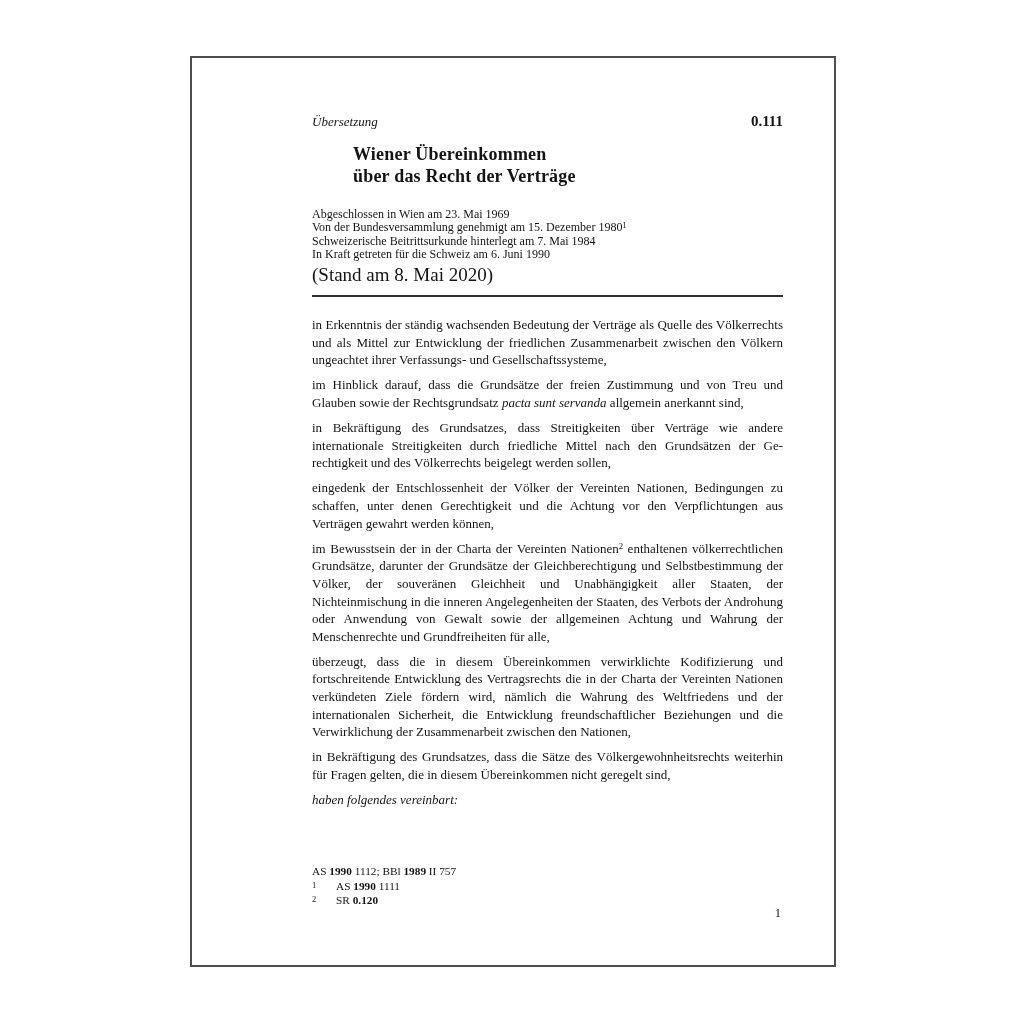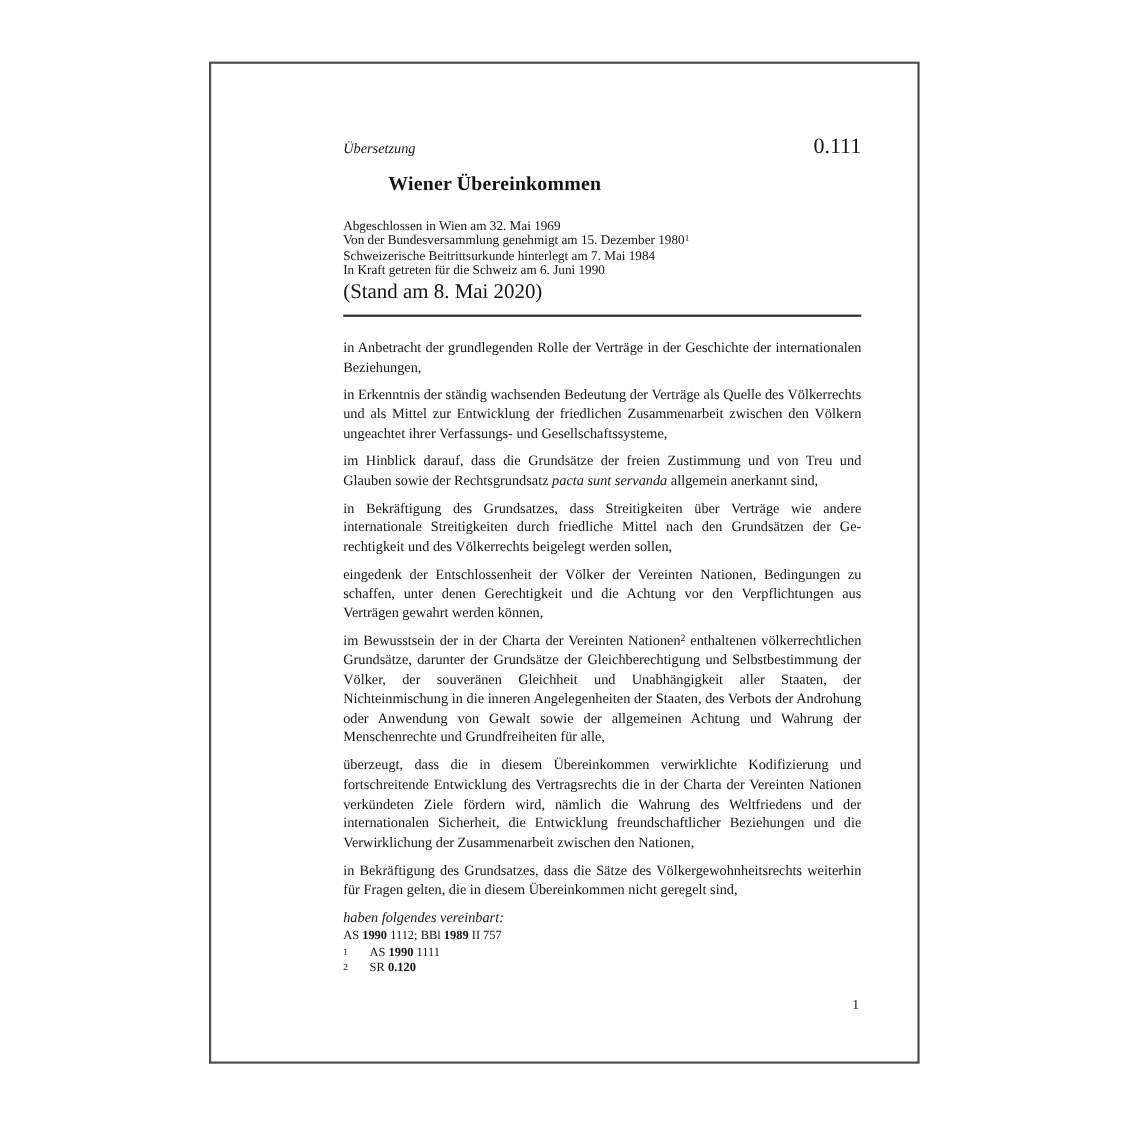--- a/index.html
+++ b/index.html
@@ -27,24 +27,23 @@
     display: flex;
     justify-content: space-between;
     align-items: baseline;
   }
   .translation-label {
     font-style: italic;
     font-size: 13px;
     line-height: 16px;
   }
   .sr-number {
-    font-weight: normal;
-    font-size: 20px;
+    font-weight: bold;
+    font-size: 15px;
     line-height: 18px;
-    margin-top: 12px;
   }
   .doc-title {
     margin-top: 13px;
     font-size: 18px;
     font-weight: bold;
     line-height: 22px;
     letter-spacing: 0.2px;
     margin-left: 41px;
   }
   .meta-block {
@@ -79,21 +78,21 @@
     font-style: italic;
     margin-bottom: 7px;
   }
   .body-par {
     text-align: justify;
     margin-bottom: 7.5px;
   }
   .body-par em { font-style: italic; margin-top: 47px; }
   .footnotes {
     position: absolute;
-    left: 120px; top: 786px;
+    left: 120px; top: 806px;
     width: 471px;
     font-size: 11.3px;
     line-height: 14px;
   }
   .fn-ref-line { margin-bottom: 1px; }
   .fn-item { display: flex; align-items: flex-start; }
   .fn-marker {
     width: 24px;
     flex: 0 0 24px;
     font-size: 8.5px;
@@ -115,36 +114,36 @@
 <div class="page">
   <div class="content">
 
     <div class="header-row">
       <span class="translation-label">Übersetzung</span>
       <span class="sr-number">0.111</span>
     </div>
 
     <h1 class="doc-title">
       <span style="display:block">Wiener Übereinkommen</span>
+      <span style="display:block">über das Recht der Verträge</span>
     </h1>
 
     <div class="meta-block">
-      <div>Abgeschlossen in Wien am 32. Mai 1969</div>
+      <div>Abgeschlossen in Wien am 23. Mai 1969</div>
       <div><span>Von der Bundesversammlung genehmigt am 15. Dezember 1980</span><sup>1</sup></div>
       <div>Schweizerische Beitrittsurkunde hinterlegt am 7. Mai 1984</div>
       <div>In Kraft getreten für die Schweiz am 6. Juni 1990</div>
     </div>
 
     <div class="stand-line">(Stand am 8. Mai 2020)</div>
 
     <hr class="header-divider">
 
     <div class="preamble">
 
-      <p class="body-par"><span>in Anbetracht der grundlegenden Rolle der Verträge in der Geschichte der inter­nationalen Beziehungen,</span></p>
 
       <p class="body-par"><span>in Erkenntnis der ständig wachsenden Bedeutung der Verträge als Quelle des Völ­kerrechts und als Mittel zur Entwicklung der friedlichen Zusammenarbeit zwischen den Völkern ungeachtet ihrer Verfassungs- und Gesellschaftssysteme,</span></p>
 
       <p class="body-par"><span>im Hinblick darauf, dass die Grundsätze der freien Zustimmung und von Treu und Glauben sowie der Rechtsgrundsatz </span><em>pacta sunt servanda</em><span> allgemein anerkannt sind,</span></p>
 
       <p class="body-par"><span>in Bekräftigung des Grundsatzes, dass Streitigkeiten über Verträge wie andere internationale Streitigkeiten durch friedliche Mittel nach den Grundsätzen der Ge­rechtigkeit und des Völkerrechts beigelegt werden sollen,</span></p>
 
       <p class="body-par"><span>eingedenk der Entschlossenheit der Völker der Vereinten Nationen, Bedingungen zu schaffen, unter denen Gerechtigkeit und die Achtung vor den Verpflichtungen aus Verträgen gewahrt werden können,</span></p>
 
       <p class="body-par"><span>im Bewusstsein der in der Charta der Vereinten Nationen</span><sup>2</sup><span> enthaltenen völkerrecht­lichen Grundsätze, darunter der Grundsätze der Gleichberechtigung und Selbst­bestimmung der Völker, der souveränen Gleichheit und Unabhängigkeit aller Staa­ten, der Nichteinmischung in die inneren Angelegenheiten der Staaten, des Verbots der Androhung oder Anwendung von Gewalt sowie der allgemeinen Achtung und Wahrung der Menschenrechte und Grundfreiheiten für alle,</span></p>

